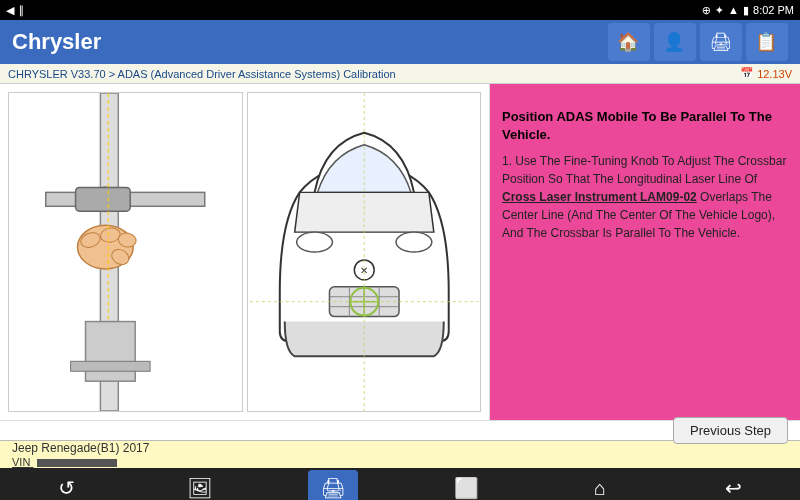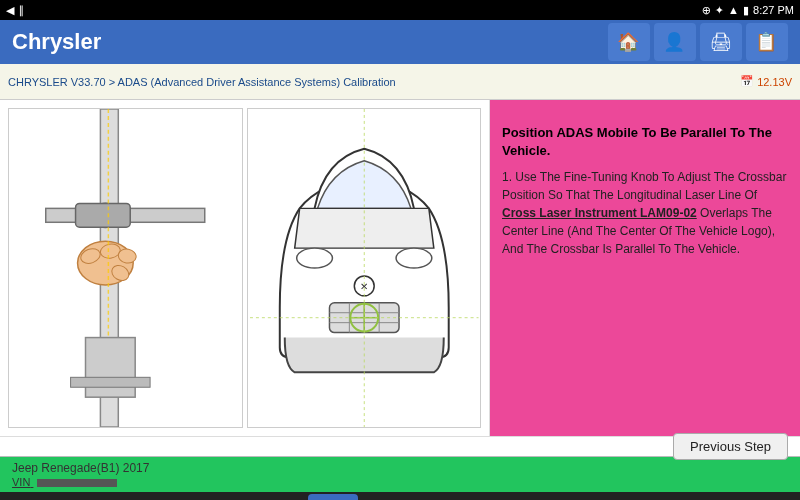--- a/index.html
+++ b/index.html
@@ -42,21 +42,21 @@
       border: none;
       border-radius: 4px;
       display: flex; align-items: center; justify-content: center;
       cursor: pointer;
       color: white;
       font-size: 18px;
     }
 
     
     #breadcrumb {
-      height: 36px;
+      height: 20px;
       background: #f5f5e8;
       display: flex;
       align-items: center;
       justify-content: space-between;
       padding: 0 8px;
       border-bottom: 1px solid #ccc;
     }
     #breadcrumb .crumb-text {
       font-size: 11px;
       color: #1a4a8a;
@@ -137,22 +137,22 @@
       background: #f0f0f0;
       border: 1px solid #aaa;
       border-radius: 4px;
       font-size: 13px;
       cursor: pointer;
       color: #222;
     }
 
     
     #info-bar {
-      height: 36px;
-      background: #22c55e;
+      height: 28px;
+      background: #fef9c3;
       display: flex;
       align-items: center;
       padding: 0 12px;
       border-top: 1px solid #bbb;
     }
     #info-bar .vehicle-info { font-size: 12px; color: #333; }
     #info-bar .vin-line { font-size: 11px; color: #333; margin-top: 1px; text-decoration: underline; }
     #info-bar .vin-bar {
       display: inline-block;
       width: 80px; height: 8px;
@@ -190,21 +190,21 @@
 <div id="status-bar">
   <div class="left-icons">
     <span>◀</span>
     <span>∥</span>
   </div>
   <div class="right-icons">
     <span>⊕</span>
     <span>✦</span>
     <span>▲</span>
     <span>▮</span>
-    <span>8:27 PM</span>
+    <span>8:02 PM</span>
   </div>
 </div>
 
 <div id="header">
   <div class="app-title">Chrysler</div>
   <div class="header-icons">
     <button class="header-icon-btn">🏠</button>
     <button class="header-icon-btn">👤</button>
     <button class="header-icon-btn">🖨</button>
     <button class="header-icon-btn">📋</button>

